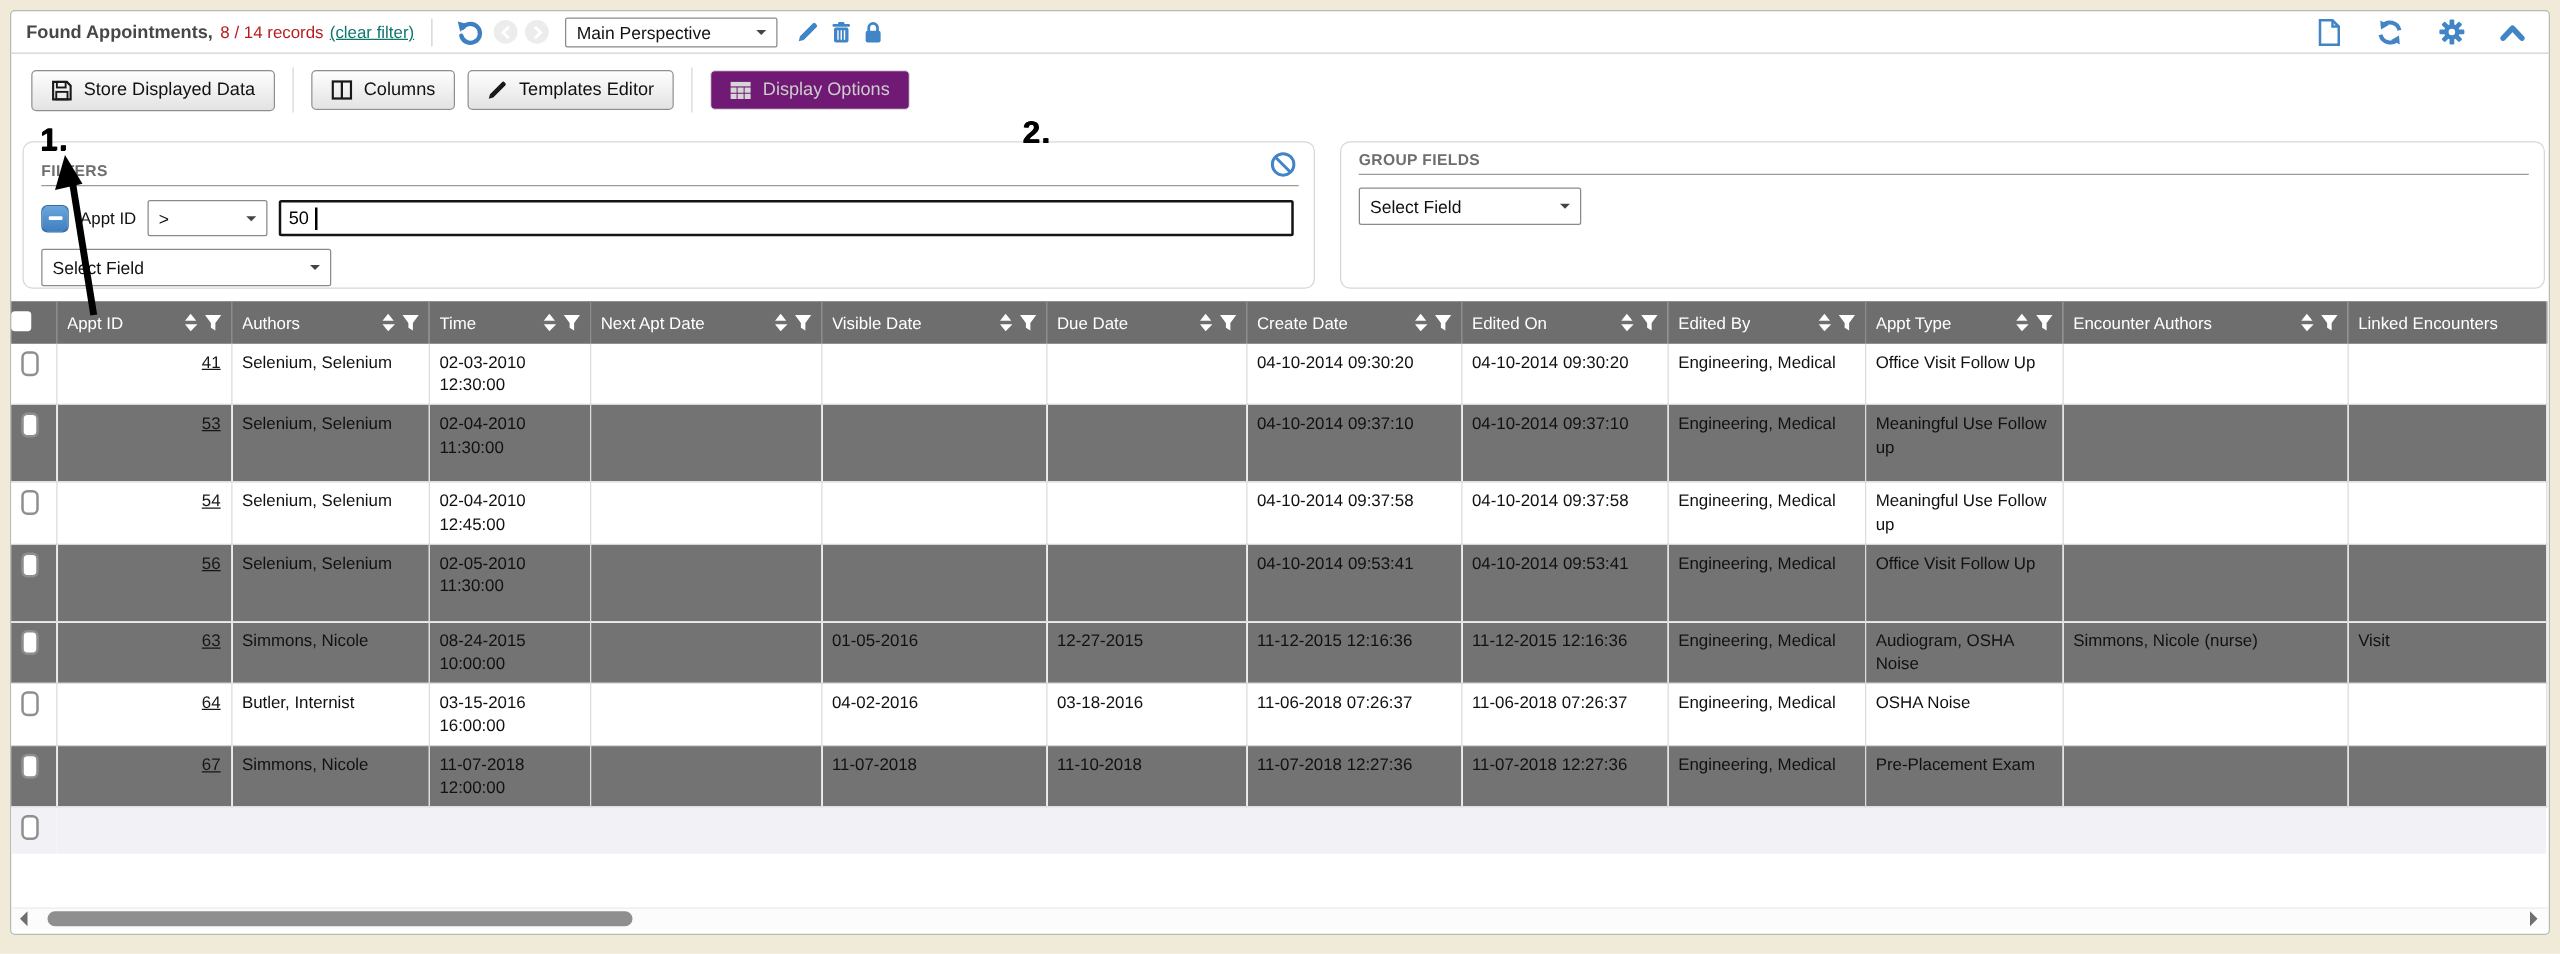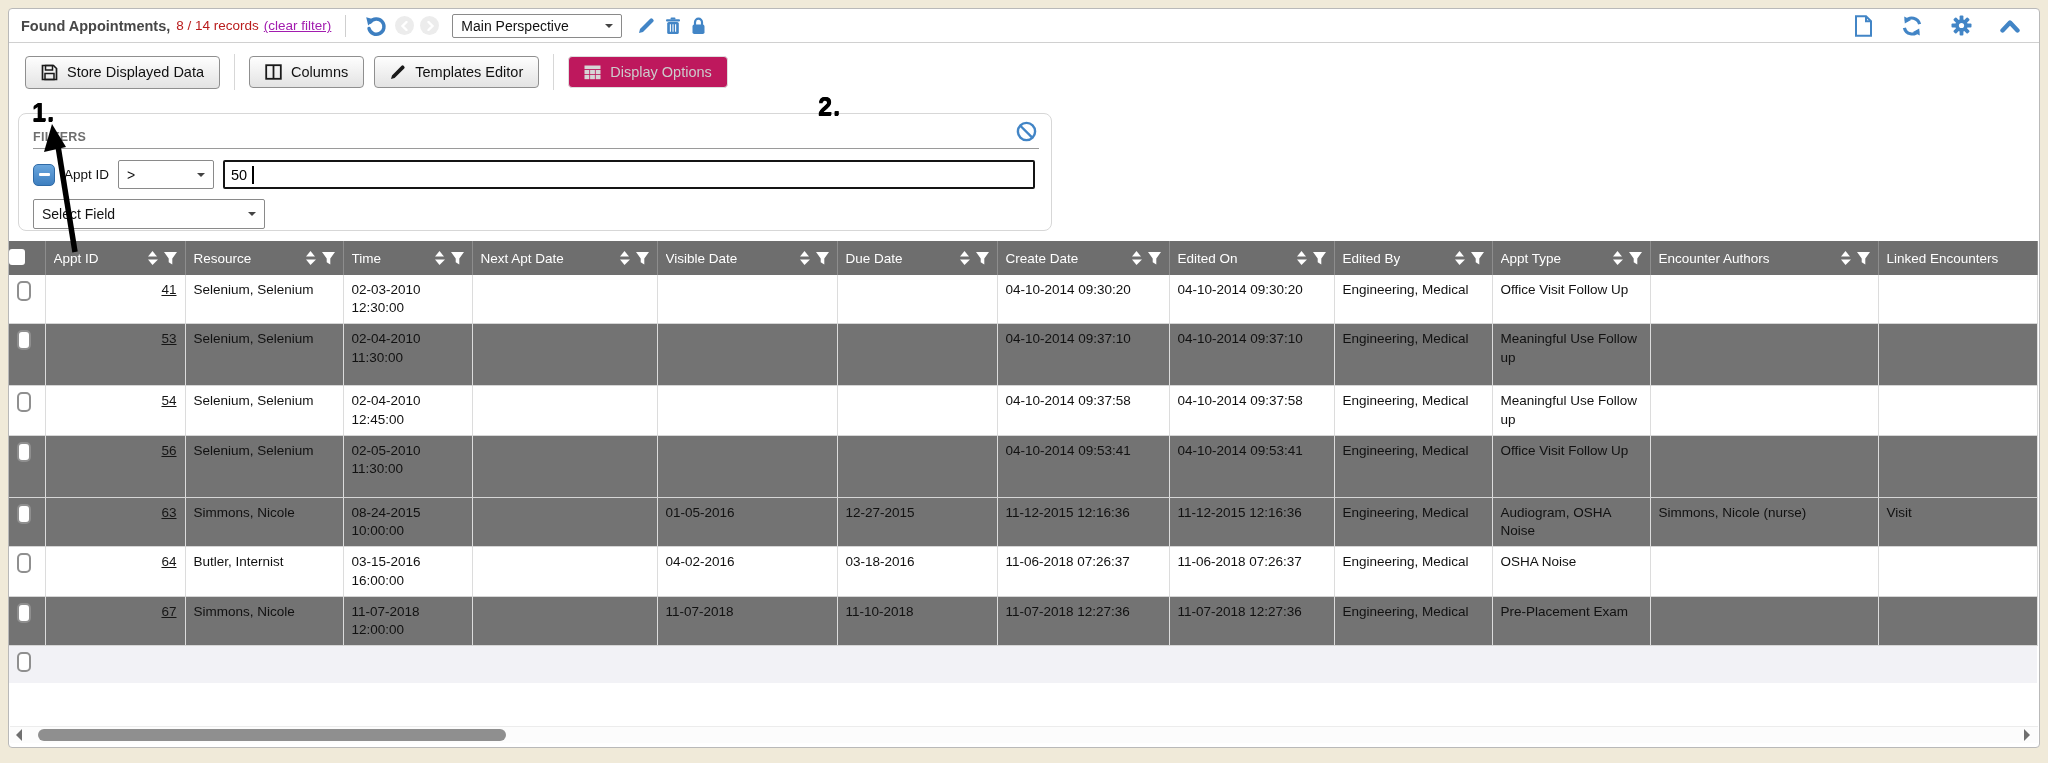--- a/index.html
+++ b/index.html
@@ -14,21 +14,21 @@
     position:absolute; left:8px; top:8px; width:2032px; height:740px;
     background:#fff; border:1px solid #b9b9b9; border-radius:4px;
   }
   
   .topbar {
     height:34px; display:flex; align-items:center; padding:0 14px 0 12px;
     border-bottom:1px solid #d0d0d0;
   }
   .title { font-size:14.5px; font-weight:bold; color:#474747; }
   .records { font-size:13.5px; color:#b91c1c; margin-left:6px; }
-  .clearlink { font-size:13.5px; color:#a21caf; text-decoration:underline; margin-left:5px; cursor:pointer; }
+  .clearlink { font-size:13.5px; color:#0f766e; text-decoration:underline; margin-left:5px; cursor:pointer; }
   .vline { width:1px; height:22px; background:#cfcfcf; margin:0 14px; }
   .icbtn { display:inline-flex; align-items:center; justify-content:center; margin:0 5px; cursor:pointer; }
   .navcirc { width:19px; height:19px; border-radius:50%; background:#ececec; display:inline-flex; align-items:center; justify-content:center; margin:0 3px; }
   .sel { position:relative; display:inline-block; }
   .sel::after { content:""; position:absolute; right:9px; top:50%; margin-top:-2px;
     border:4.5px solid transparent; border-top-color:#444; pointer-events:none; }
   .sel select {
     appearance:none; -webkit-appearance:none; background:#fff; color:#111;
     border:1px solid #8a8a8a; border-radius:2px; font-size:14px;
     padding:3px 28px 3px 8px; font-family:"Liberation Sans", sans-serif;
@@ -37,21 +37,21 @@
   .right-icons { margin-left:auto; display:flex; align-items:center; gap:18px; }
   
   .toolbar { display:flex; align-items:center; padding:11px 0 11px 16px; }
   .btn {
     display:inline-flex; align-items:center; gap:9px;
     background:linear-gradient(#fefefe,#e3e3e3);
     border:1px solid #8f8f8f; border-radius:4px;
     padding:7px 15px; font-size:14.5px; color:#111; cursor:pointer; white-space:nowrap;
   }
   .btn + .btn { margin-left:10px; }
-  .btn.disabled { background:#be185d; border-color:#dedede; color:#ccc; cursor:default; }
+  .btn.disabled { background:#701a75; border-color:#dedede; color:#ccc; cursor:default; }
   .tsep { width:1px; height:36px; background:#d7d7d7; margin:0 14px; }
   
   .panels-row { position:relative; height:120px; margin-top:12px; }
   .fpanel { position:absolute; top:0; height:118px; background:#fff;
     border:1px solid #d7d7d7; border-radius:8px; }
   .fpanel.filters { left:9px; width:1034px; }
   .fpanel.groups  { left:1063px; width:964px; }
   .phead { display:flex; justify-content:space-between; align-items:flex-end;
     margin:7px 12px 0 14px; padding-bottom:4px; border-bottom:1px solid #9a9a9a; }
   .phead .hd { font-size:12.5px; font-weight:bold; color:#6e6e6e; letter-spacing:.3px; }
@@ -271,20 +271,32 @@
       </div>
       <div class="srow">
         <span class="sel">
           <select style="width:232px;height:30px;">
             <option>Select Field</option>
           </select>
         </span>
       </div>
     </div>
 
+    <div class="fpanel groups">
+      <div class="phead">
+        <span class="hd">GROUP FIELDS</span>
+      </div>
+      <div class="srow">
+        <span class="sel">
+          <select style="width:178px;height:30px;">
+            <option>Select Field</option>
+          </select>
+        </span>
+      </div>
+    </div>
   </div>
 
   <table class="grid" id="grid">
       <colgroup>
         <col style="width: 36px;">
         <col style="width: 140px;">
         <col style="width: 158px;">
         <col style="width: 129px;">
         <col style="width: 185px;">
         <col style="width: 180px;">
@@ -311,21 +323,21 @@
               </span>
               <span class="hic">
                 <svg width="15" height="15" viewBox="0 0 15 15">
                   <path d="M1 1h13L9.3 7.4v6L5.7 11.2V7.4Z" fill="#fff"></path>
                 </svg>
               </span>
             </div>
           </th>
           <th>
             <div class="hwrap">
-              <span class="hlbl">Resource</span>
+              <span class="hlbl">Authors</span>
               <span class="hsp"></span>
               <span class="hic">
                 <svg width="11" height="16" viewBox="0 0 11 16">
                   <path d="M5.5 1 10 6.6H1Z" fill="#fff"></path>
                   <path d="M5.5 15 1 9.4h10Z" fill="#fff"></path>
                 </svg>
               </span>
               <span class="hic">
                 <svg width="15" height="15" viewBox="0 0 15 15">
                   <path d="M1 1h13L9.3 7.4v6L5.7 11.2V7.4Z" fill="#fff"></path>

